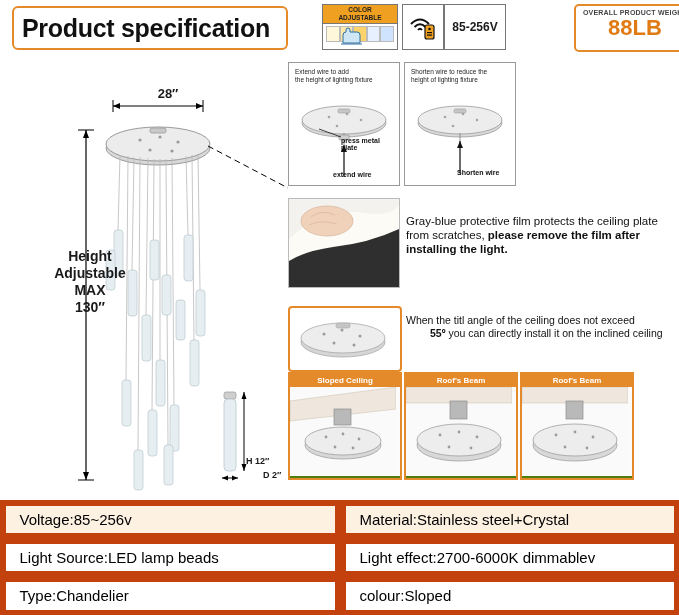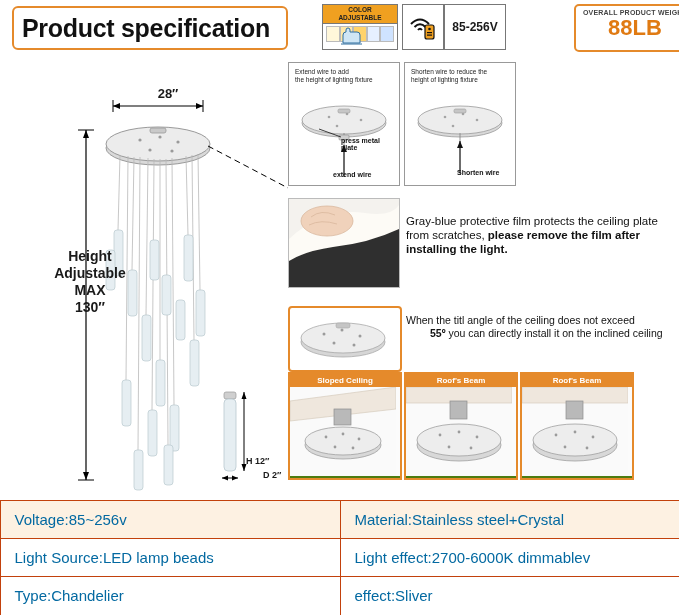--- a/index.html
+++ b/index.html
@@ -111,22 +111,22 @@
   .p1{left:288px;}
   .p2{left:404px;}
   .p3{left:520px;}
 
   
   .spec{
     position:absolute;left:0;top:500px;width:679px;height:115px;
     display:grid;grid-template-columns:340px 339px;grid-template-rows:38px 38px 39px;
   }
   .cell{
-    border:1px solid #c2410c;background:#fff;display:flex;align-items:center;
-    font-size:15px;padding-left:14px;color:#0369a1;box-sizing:border-box;margin:-0.5px;
+    border:6px solid #c2410c;background:#fff;display:flex;align-items:center;
+    font-size:15px;padding-left:14px;color:#000000;box-sizing:border-box;margin:-0.5px;
   }
   .cell.alt{background:#fdf1e2;}
 
   svg{display:block;}
 </style>
 </head>
 <body>
 
 <div class="page">
 
@@ -382,16 +382,16 @@
       </svg>
     </div>
   </div>
 
   <div class="spec">
     <div class="cell alt">Voltage:85~256v</div>
     <div class="cell alt">Material:Stainless steel+Crystal</div>
     <div class="cell">Light Source:LED lamp beads</div>
     <div class="cell">Light effect:2700-6000K dimmablev</div>
     <div class="cell">Type:Chandelier</div>
-    <div class="cell">effect:Sliver</div>
+    <div class="cell">colour:Sloped</div>
   </div>
 
 </div>
 
 </body></html>

